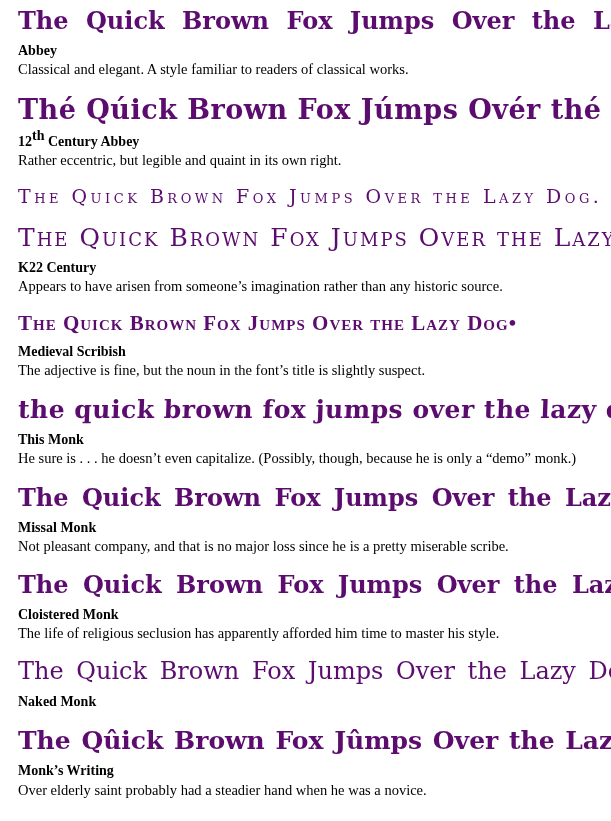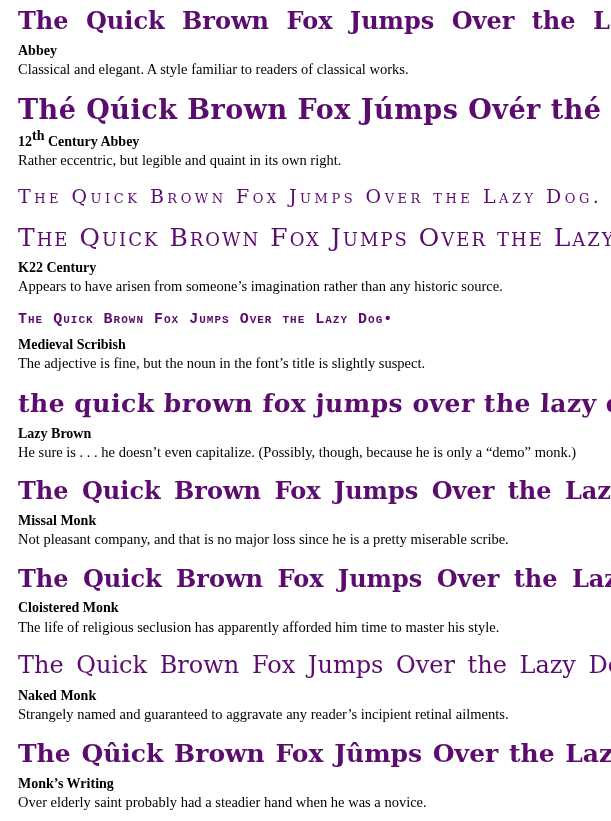--- a/index.html
+++ b/index.html
@@ -21,21 +21,21 @@
   .name { font-weight: bold; font-size: 14px; margin-top: 9px; line-height: 1.15; }
   .desc { font-size: 14.5px; margin-top: 2px; line-height: 1.2; }
   sup.th { font-size: 14px; vertical-align: super; line-height: 0; }
   .sc { font-variant: small-caps; }
 
   
   .e1  .sample { font-family: "DejaVu Serif", serif; font-size: 24px; font-weight: bold; word-spacing: 9px; }
   .e2  .sample { font-family: "DejaVu Serif", serif; font-size: 27px; font-weight: bold; letter-spacing: 0.5px; }
   .e3  .sample { font-family: "DejaVu Serif", serif; font-size: 19px; font-variant: small-caps; letter-spacing: 3.5px; }
   .e4  .sample { font-family: "DejaVu Serif", serif; font-size: 25px; font-variant: small-caps; font-weight: normal; letter-spacing: 2px; }
-  .e5  .sample { font-family: Liberation Mono, monospace; font-size: 15px; font-variant: small-caps; font-weight: bold; letter-spacing: 1px; }
+  .e5  .sample { font-family: Liberation Serif, serif; font-size: 21px; font-variant: small-caps; font-weight: bold; letter-spacing: 1px; }
   .e6  .sample { font-family: "DejaVu Serif", serif; font-size: 25px; font-weight: bold; letter-spacing: 0.5px; transform: skewX(-2deg); transform-origin: left; }
   .e7  .sample { font-family: "DejaVu Serif", serif; font-size: 24px; font-weight: bold; word-spacing: 5px; }
   .e8  .sample { font-family: "DejaVu Serif", serif; font-size: 24px; font-weight: bold; word-spacing: 6px; }
   .e9  .sample { font-family: "DejaVu Serif", serif; font-size: 24px; font-weight: normal; word-spacing: 5px; }
   .e10 .sample { font-family: "DejaVu Serif", serif; font-size: 25px; font-weight: bold; word-spacing: 2px; }
 </style>
 </head>
 <body>
 
 <div class="page">
@@ -63,40 +63,39 @@
   </div>
 
   <div class="entry e5">
     <div class="sample">The Quick Brown Fox Jumps Over the Lazy Dog•</div>
     <div class="name">Medieval Scribish</div>
     <div class="desc">The adjective is fine, but the noun in the font’s title is slightly suspect.</div>
   </div>
 
   <div class="entry e6">
     <div class="sample">the quick brown fox jumps over the lazy dog.</div>
-    <div class="name">Lazy Brown</div>
+    <div class="name">This Monk</div>
     <div class="desc">He sure is . . . he doesn’t even capitalize. (Possibly, though, because he is only a “demo” monk.)</div>
   </div>
 
   <div class="entry e7">
     <div class="sample">The Quick Brown Fox Jumps Over the Lazy Dog.</div>
     <div class="name">Missal Monk</div>
     <div class="desc">Not pleasant company, and that is no major loss since he is a pretty miserable scribe.</div>
   </div>
 
   <div class="entry e8">
     <div class="sample">The Quick Brown Fox Jumps Over the Lazy Dog.</div>
     <div class="name">Cloistered Monk</div>
     <div class="desc">The life of religious seclusion has apparently afforded him time to master his style.</div>
   </div>
 
   <div class="entry e9">
     <div class="sample">The Quick Brown Fox Jumps Over the Lazy Dog.</div>
     <div class="name">Naked Monk</div>
-    <div class="desc">Strangely named and guaranteed to aggravate any reader’s incipient retinal ailments.</div>
   </div>
 
   <div class="entry e10">
     <div class="sample">The Qûick Brown Fox Jûmps Over the Lazy Dog.</div>
     <div class="name">Monk’s Writing</div>
     <div class="desc">Over elderly saint probably had a steadier hand when he was a novice.</div>
   </div>
 
 </div>
 

